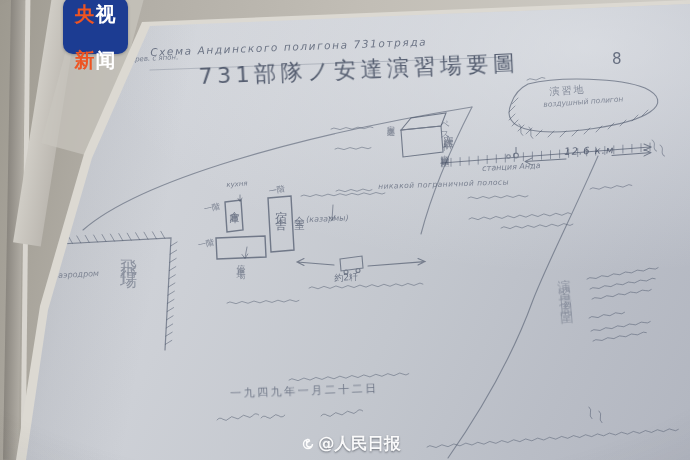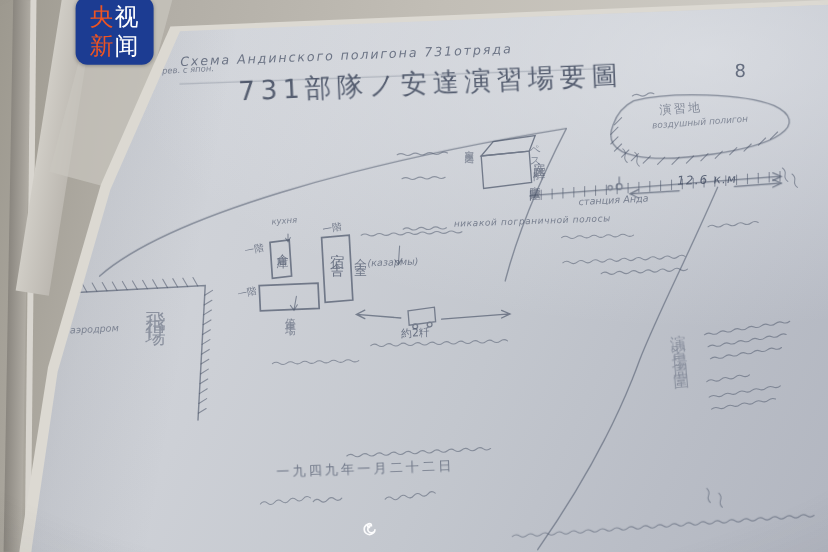--- a/index.html
+++ b/index.html
@@ -21,21 +21,21 @@
   svg.strokes{position:absolute;left:0;top:0;}
   svg.strokes path,svg.strokes line,svg.strokes circle{stroke:#4a5468;fill:none;stroke-linecap:round;}
   .sq{stroke-width:.9;opacity:.5;}
   .tick{stroke-width:.9;opacity:.55;}
   .hw{position:absolute;color:#414b61;transform-origin:left top;white-space:nowrap;}
   .it{font-style:italic;}
   .vert{writing-mode:vertical-rl;text-orientation:upright;}
   #logo{position:absolute;left:63px;top:-3px;width:65px;height:57px;background:#1c3c92;
     border-radius:10px;display:flex;flex-direction:column;align-items:center;justify-content:center;
     box-shadow:0 1px 3px rgba(0,0,0,.25);}
-  #logo .row{font-size:20px;font-weight:normal;line-height:24px;letter-spacing:1px;}
+  #logo .row{font-size:20px;font-weight:bold;line-height:24px;letter-spacing:1px;margin-top:22px;}
   #logo .r{color:#ee5422;}
   #logo .w{color:#ffffff;}
   #watermark{position:absolute;left:299px;top:433px;display:flex;align-items:center;gap:3px;
     color:rgba(255,255,255,.95);font-size:16.5px;font-weight:bold;
     text-shadow:0 1px 2px rgba(50,55,65,.6);}
 </style>
 </head>
 <body>
 
 <div id="photo">
@@ -243,14 +243,15 @@
 
   <div id="logo">
     <div class="row"><span class="r">央</span><span class="w">视</span></div>
     <div class="row"><span class="r">新</span><span class="w">闻</span></div>
   </div>
 
   <div id="watermark">
     <svg width="16" height="16" viewBox="0 0 16 16">
       <path d="M9,3.5 a4.5,4.5 0 1,0 4.5,4.5 a3,3 0 1,1 -3,-3 a1.6,1.6 0 1,0 -1.6,1.6" fill="none" stroke="rgba(255,255,255,.95)" stroke-width="1.4" stroke-linecap="round"></path>
     </svg>
+    <span>@人民日报</span>
   </div>
 </div>
 
 </body></html>

